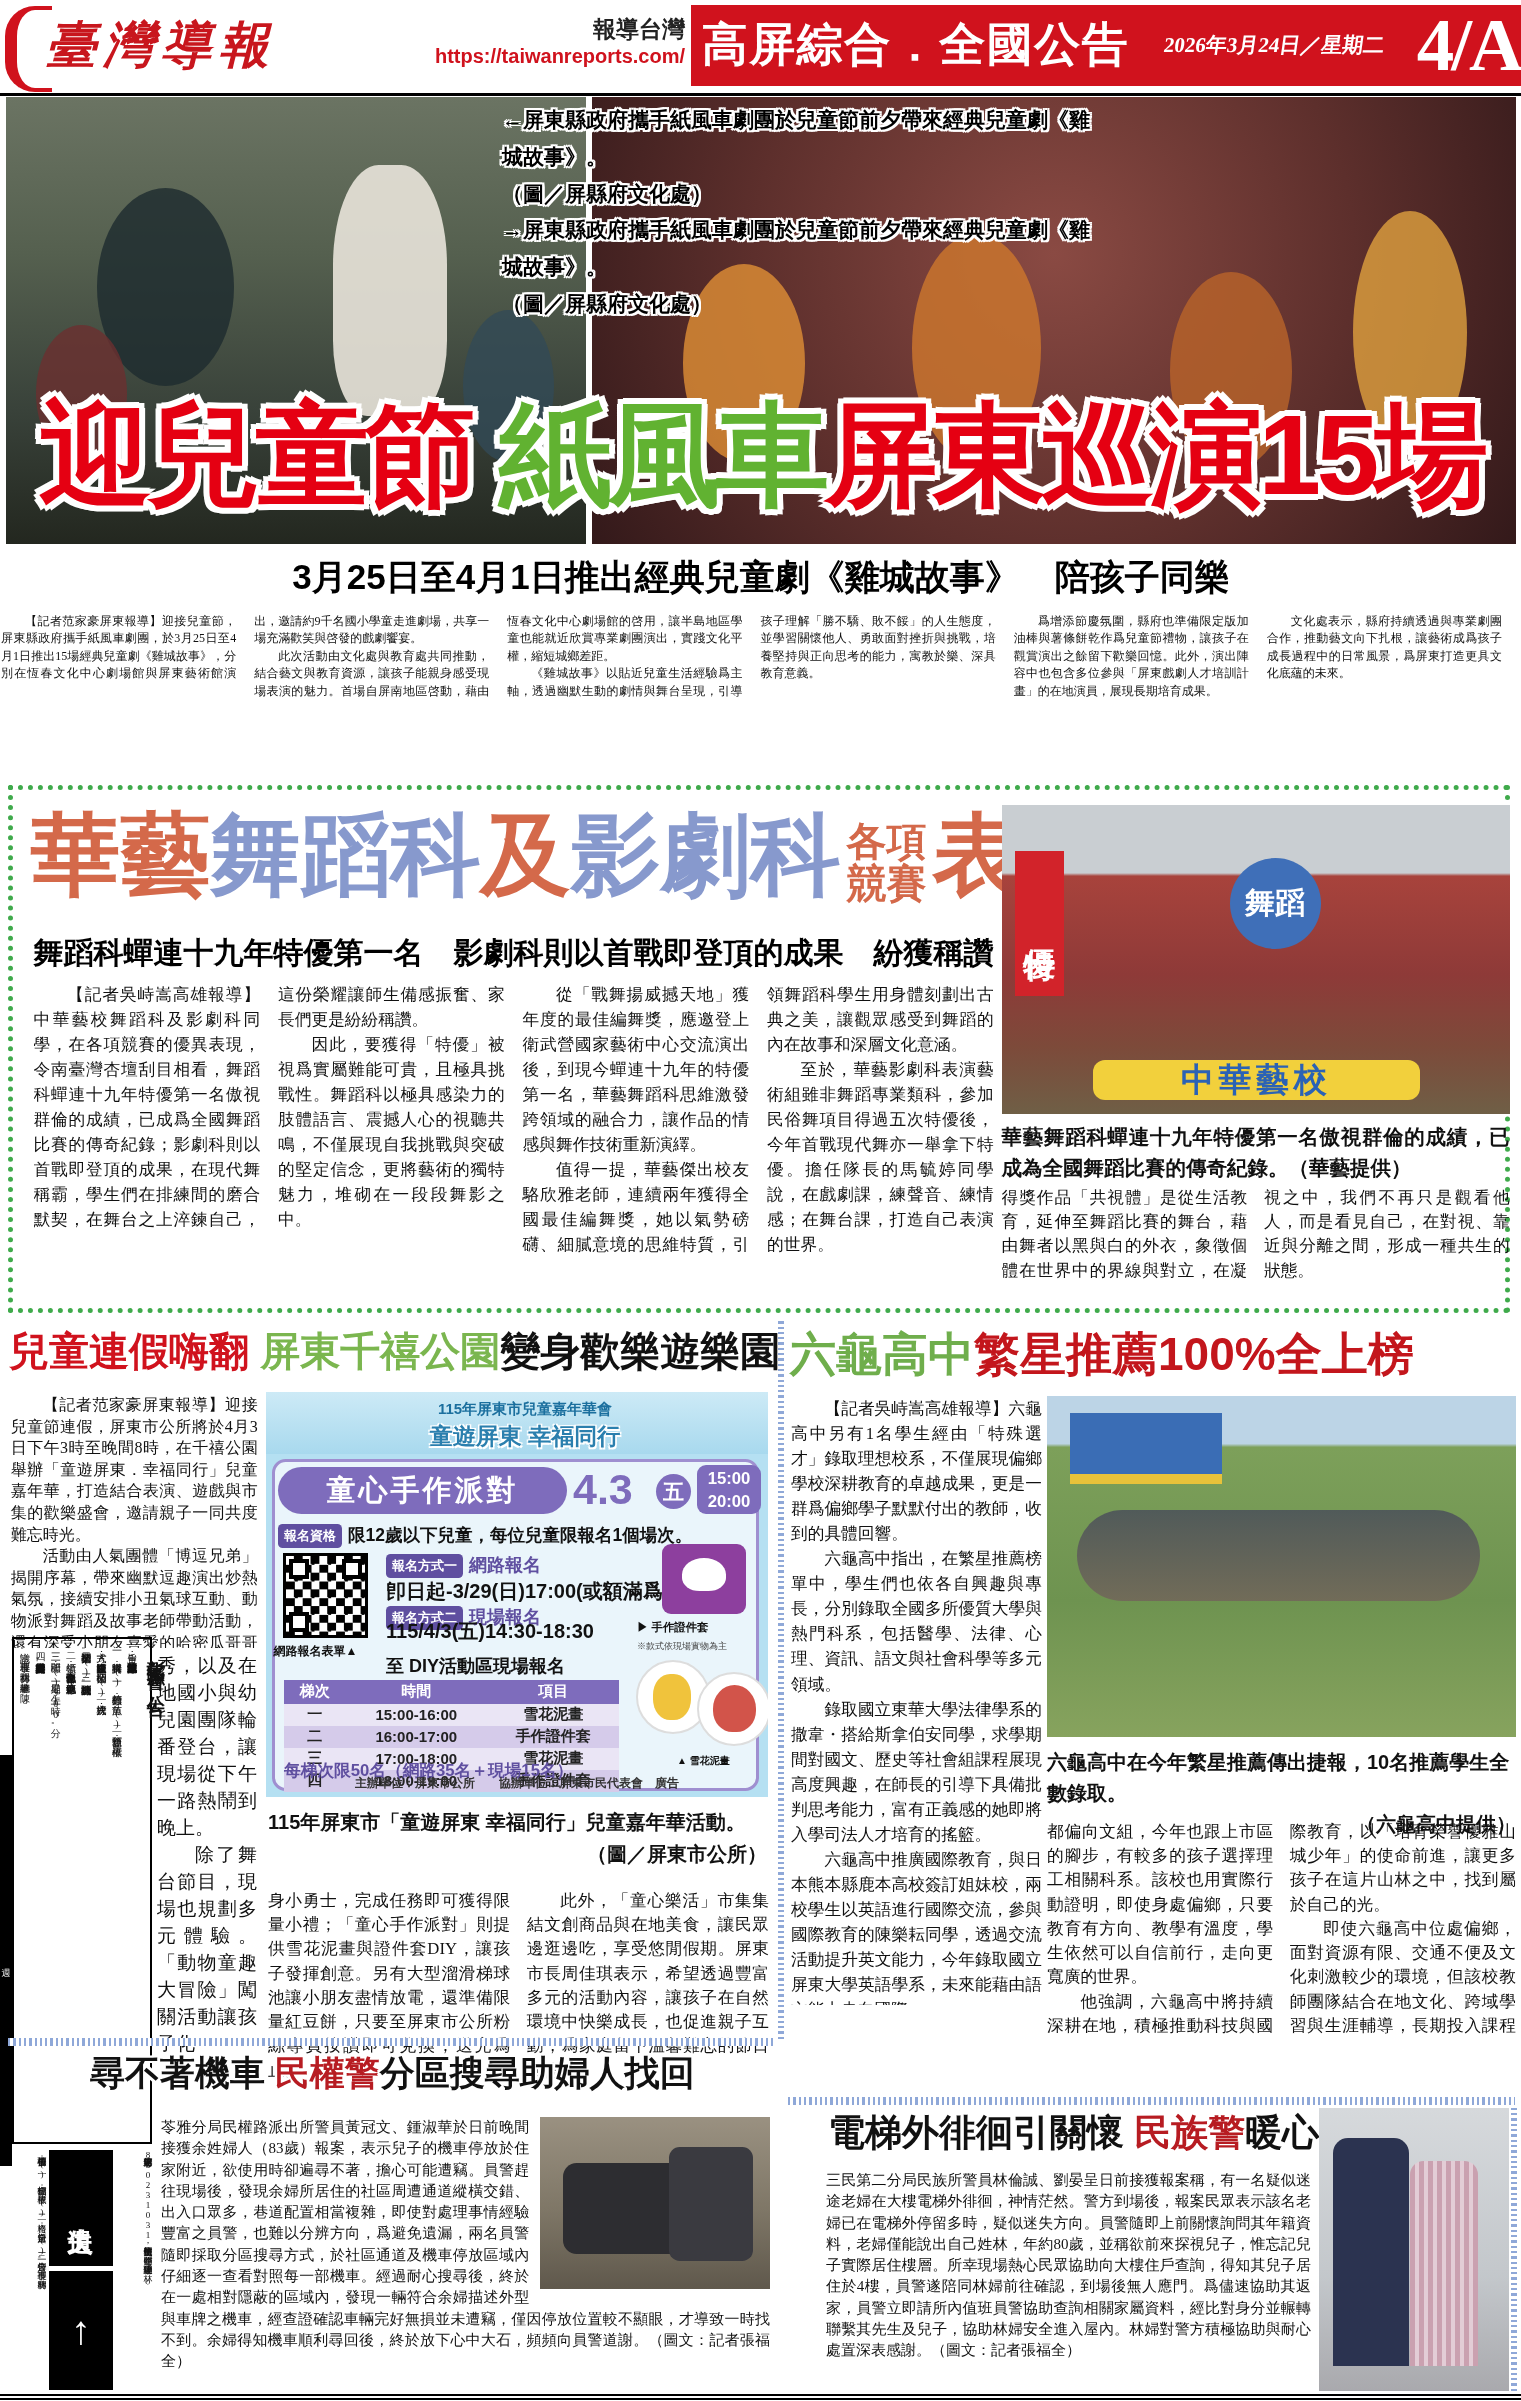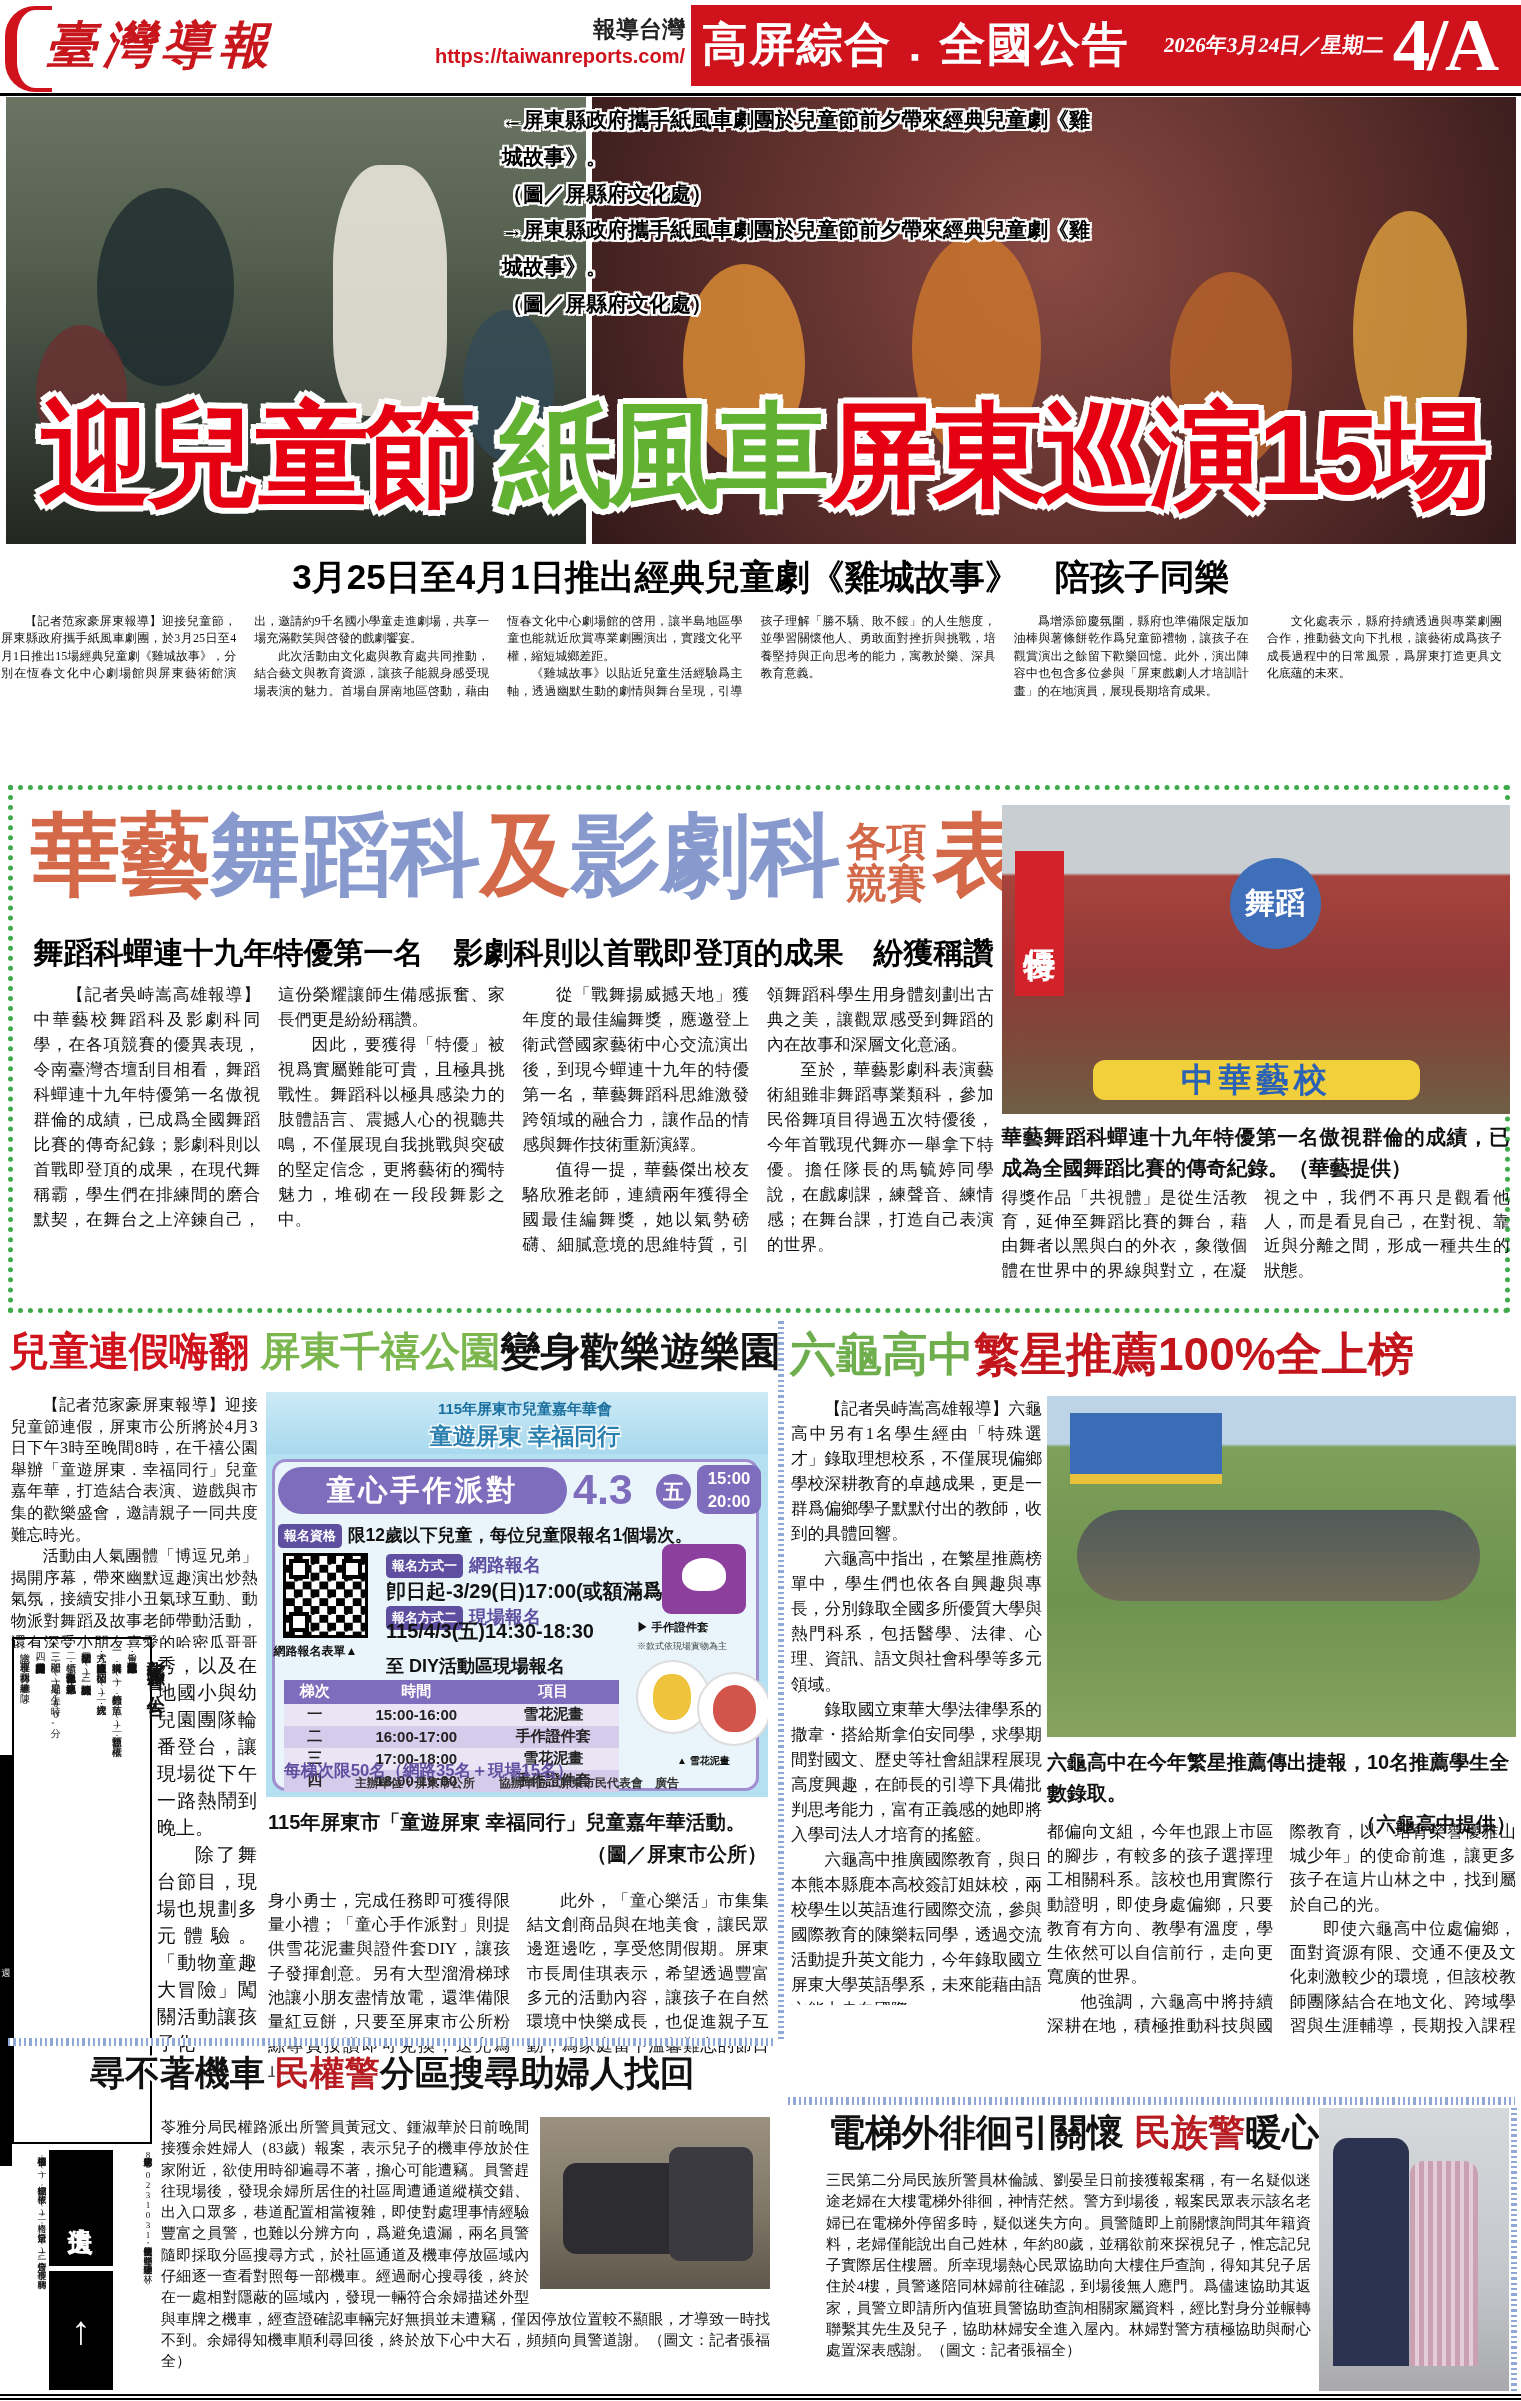--- a/index.html
+++ b/index.html
@@ -17,21 +17,21 @@
                 border-radius:30px 0 0 30px;}
   #logo-text{left:46px;top:12px;font-size:50px;font-weight:bold;color:#c8161d;
              letter-spacing:7.6px;font-style:italic;}
   #tagline{left:411px;top:13.7px;width:274px;text-align:right;}
   #tagline .t1{font-size:23px;font-weight:bold;color:#222;}
   #tagline .t2{font-size:20px;font-weight:bold;color:#d0121d;font-family:"Liberation Sans",sans-serif;}
   #banner{left:691px;top:4.6px;width:831px;height:81px;background:#d0121d;color:#fff;
           display:flex;align-items:center;}
   #banner .section{font-size:46px;font-weight:900;letter-spacing:1.5px;margin-left:10.7px;white-space:nowrap;}
   #banner .date{font-size:21px;font-weight:bold;margin-left:35px;white-space:nowrap;transform:skewX(-8deg);}
-  #banner .pageno{font-size:75px;font-weight:900;margin-left:8px;letter-spacing:-3px;}
+  #banner .pageno{font-size:75px;font-weight:900;margin-left:32px;letter-spacing:-3px;}
   #rule-top{left:0;top:93px;width:1522px;height:3px;background:#000;}
 
   
   .photo{position:absolute;overflow:hidden;}
   #photo-left{left:6px;top:97px;width:580px;height:447px;
      background:linear-gradient(180deg,#6b7463 0%,#55604f 35%,#39423a 70%,#23271f 100%);}
   #photo-right{left:592px;top:97px;width:924px;height:447px;
      background:radial-gradient(circle at 50% 35%,#8a4a43 0%,#5d2f2c 55%,#33191a 100%);}
   .blob{position:absolute;border-radius:50%;}
   

